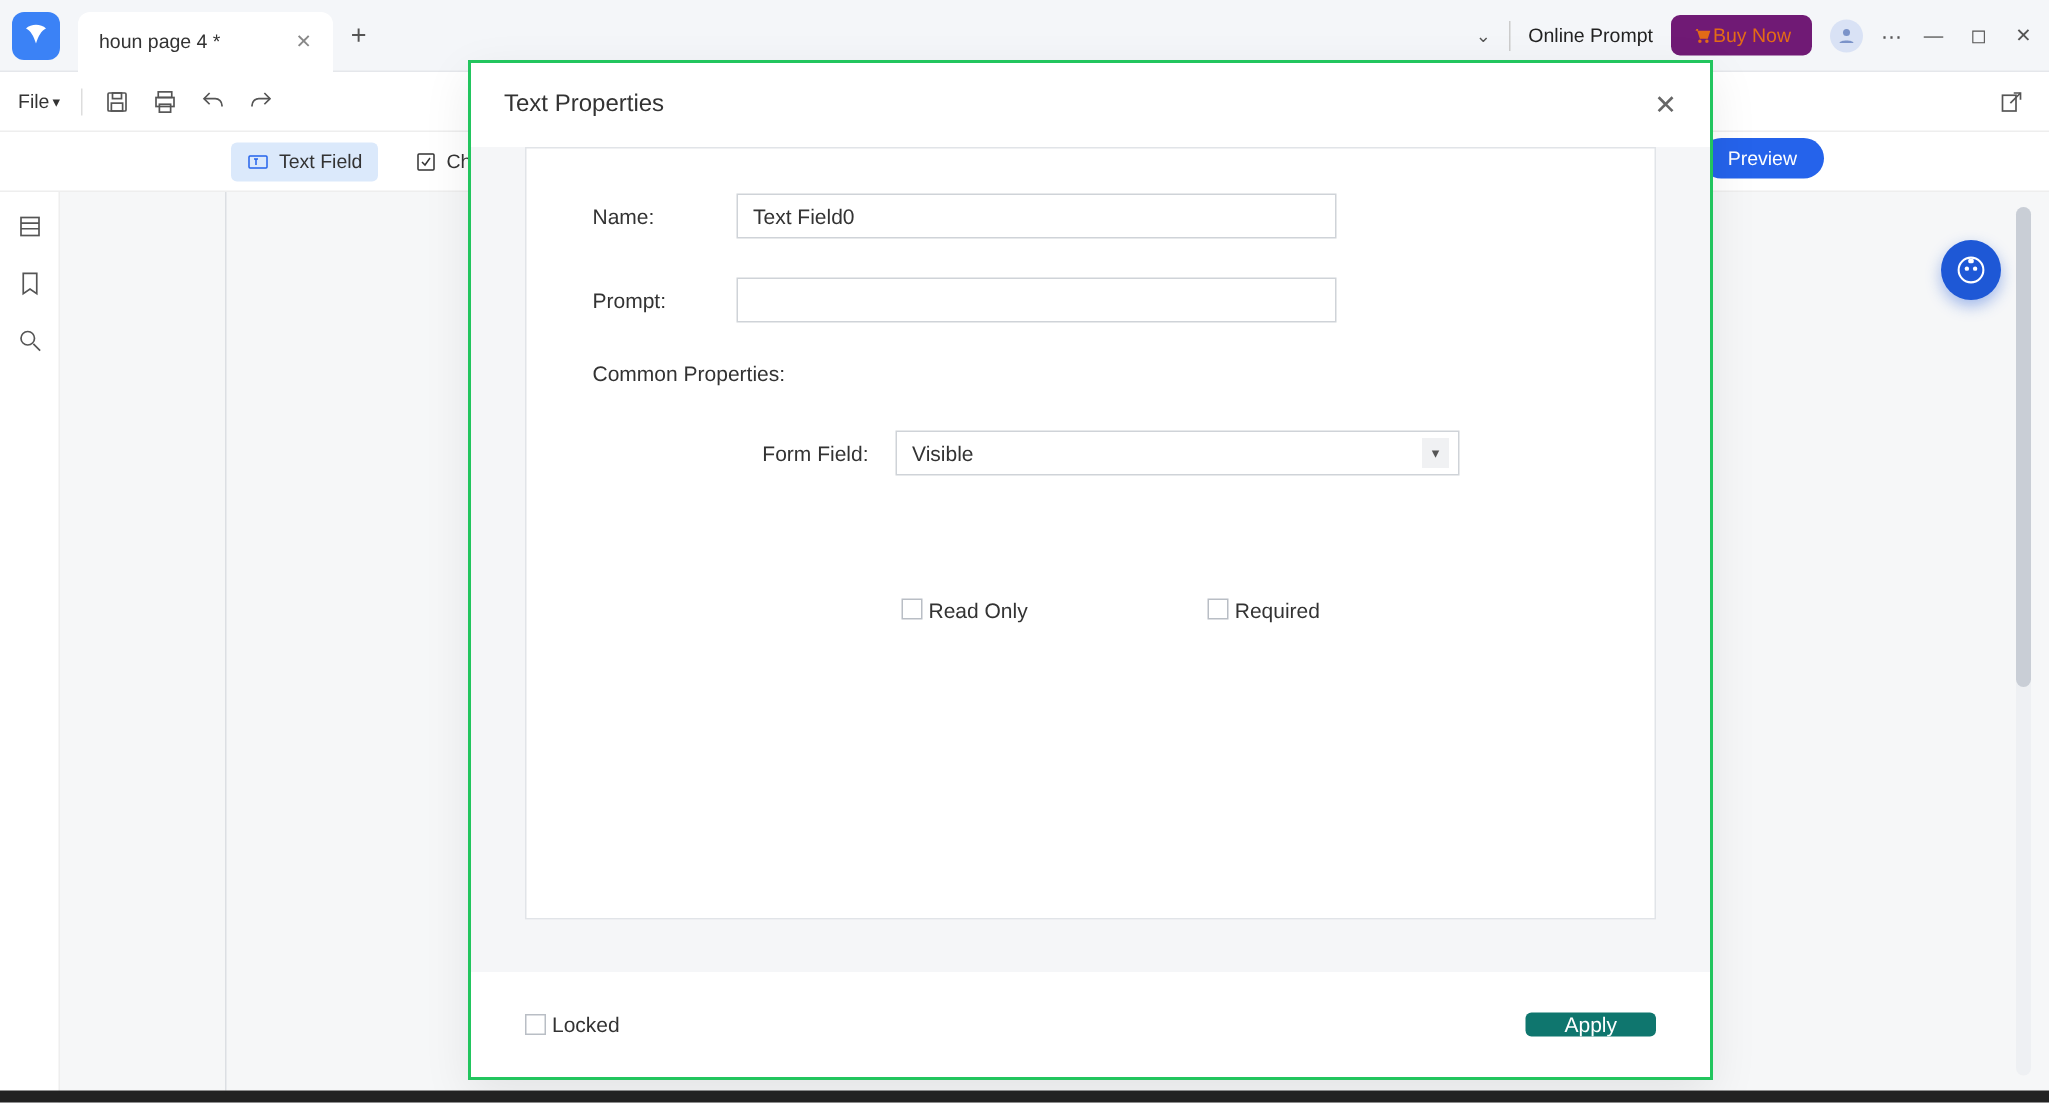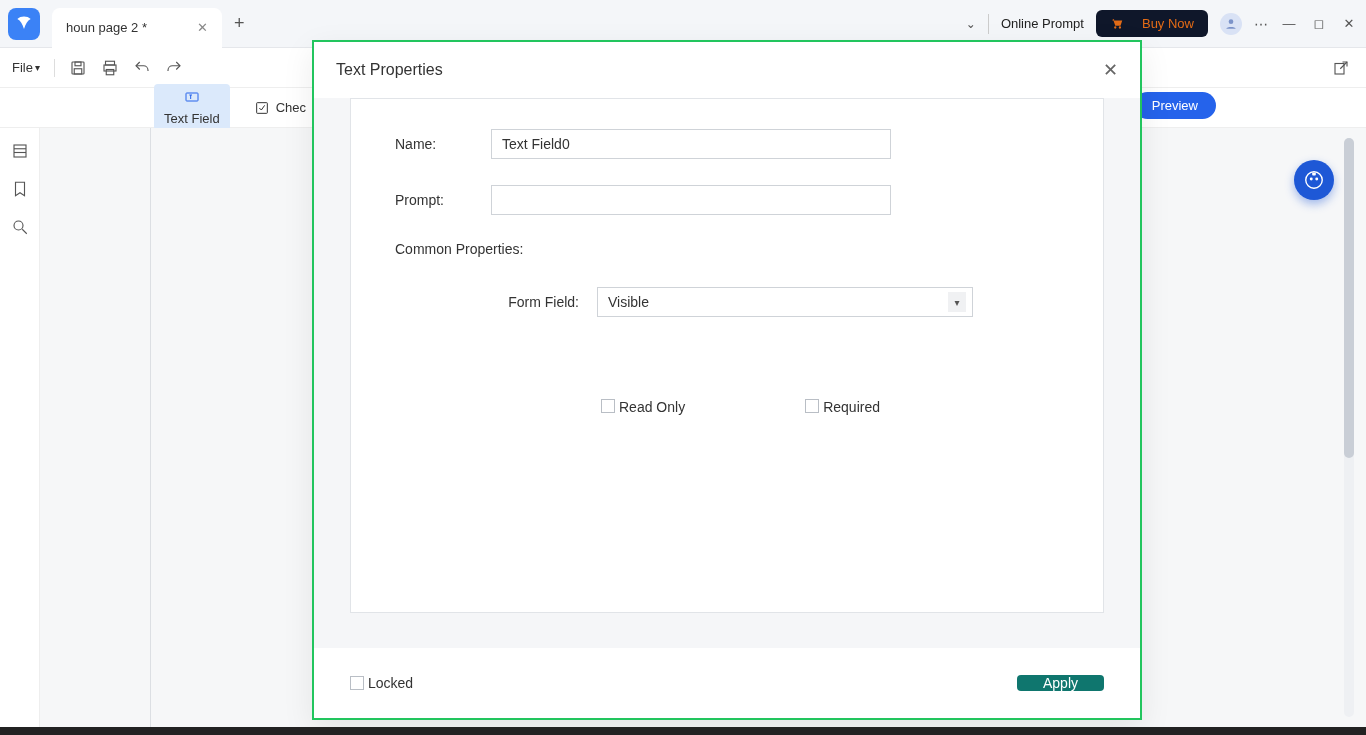--- a/index.html
+++ b/index.html
@@ -10,38 +10,38 @@
 .app-logo { width: 32px; height: 32px; background: #3b82f6; border-radius: 8px; margin-right: 12px; display:flex; align-items:center; justify-content:center; }
 .app-logo svg { width:20px; height:20px; fill:#fff; }
 .tab { background:#fff; border-radius:8px 8px 0 0; padding:8px 14px; display:flex; align-items:center; gap:50px; height:40px; margin-top:8px; font-size:13px; color:#333; }
 .tab .close { color:#888; cursor:pointer; }
 .newtab { margin-left:12px; color:#555; font-size:18px; cursor:pointer; }
 .titlebar-spacer { flex:1; }
 .title-right { display:flex; align-items:center; gap:12px; }
 .title-right .chev { color:#555; font-size:12px; }
 .title-right .divider { width:1px; height:20px; background:#ccc; }
 .online-support { font-size:13px; color:#222; }
-.buy-now { background:#0f172a; color:#e36b16; border:none; border-radius:6px; padding:6px 14px; font-size:13px; display:flex; align-items:center; gap:18px; cursor:pointer; }
+.buy-now { background:#701a75; color:#e36b16; border:none; border-radius:6px; padding:6px 14px; font-size:13px; display:flex; align-items:center; gap:0; cursor:pointer; }
 .avatar { width:22px; height:22px; border-radius:50%; background:#d9e2f5; display:flex; align-items:center; justify-content:center; }
 .dots { color:#555; font-size:14px; }
 .winbtn { color:#555; font-size:13px; width:18px; text-align:center; }
 
 
 .menubar { height:40px; display:flex; align-items:center; padding:0 12px; gap:14px; border-bottom:1px solid #eee; }
 .file-menu { font-size:13px; color:#333; display:flex; align-items:center; gap:2px; cursor:pointer; }
 .vline { width:1px; height:18px; background:#ddd; }
 .iconbtn { color:#555; cursor:pointer; display:flex; align-items:center; }
 .iconbtn svg { width:18px; height:18px; stroke:#555; fill:none; stroke-width:1.5; }
 .menubar-spacer { flex:1; }
 .external-link { margin-right:4px; }
 
 
 .formbar { height:40px; display:flex; align-items:center; padding-left:154px; gap:14px; border-bottom:1px solid #eee; position:relative; }
 .tool { display:flex; align-items:center; gap:6px; font-size:13px; color:#333; padding:5px 10px; border-radius:4px; }
-.tool.active { background:#dbe9fb;flex-direction:column; }
+.tool.active { background:#dbe9fb; }
 .tool svg { width:16px; height:16px; stroke:#2563eb; fill:none; stroke-width:1.5; }
 .tool.check svg { stroke:#333; }
 .preview-btn { position:absolute; right:150px; top:4px; background:#2563eb; color:#fff; border:none; border-radius:14px; padding:6px 18px; font-size:13px; cursor:pointer; }
 
 
 .leftbar { position:absolute; left:0; top:128px; width:40px; height:calc(735px - 128px); border-right:1px solid #eee; display:flex; flex-direction:column; align-items:center; padding-top:14px; gap:20px; }
 .leftbar svg { width:18px; height:18px; stroke:#555; fill:none; stroke-width:1.5; cursor:pointer; }
 
 
 .doc-wrap { position:absolute; left:40px; top:128px; right:0; bottom:8px; background:#f6f7f8; }
@@ -89,21 +89,21 @@
 </head>
 <body>
 
 <div class="titlebar">
   <div class="app-logo">
     <svg viewBox="0 0 24 24">
         <path d="M4 6c4-4 12-4 16 0-4 2-6 6-8 12-2-6-4-10-8-12z"></path>
       </svg>
   </div>
   <div class="tab">
-    <span>houn page 2 *</span>
+    <span>houn page 4 *</span>
     <span class="close">✕</span>
   </div>
   <div class="newtab">+</div>
   <div class="titlebar-spacer"></div>
   <div class="title-right">
     <span class="chev">⌄</span>
     <span class="divider"></span>
     <span class="online-support">Online Prompt</span>
     <button class="buy-now">
       <svg viewBox="0 0 24 24" width="14" height="14" style="fill:#e36b16">

